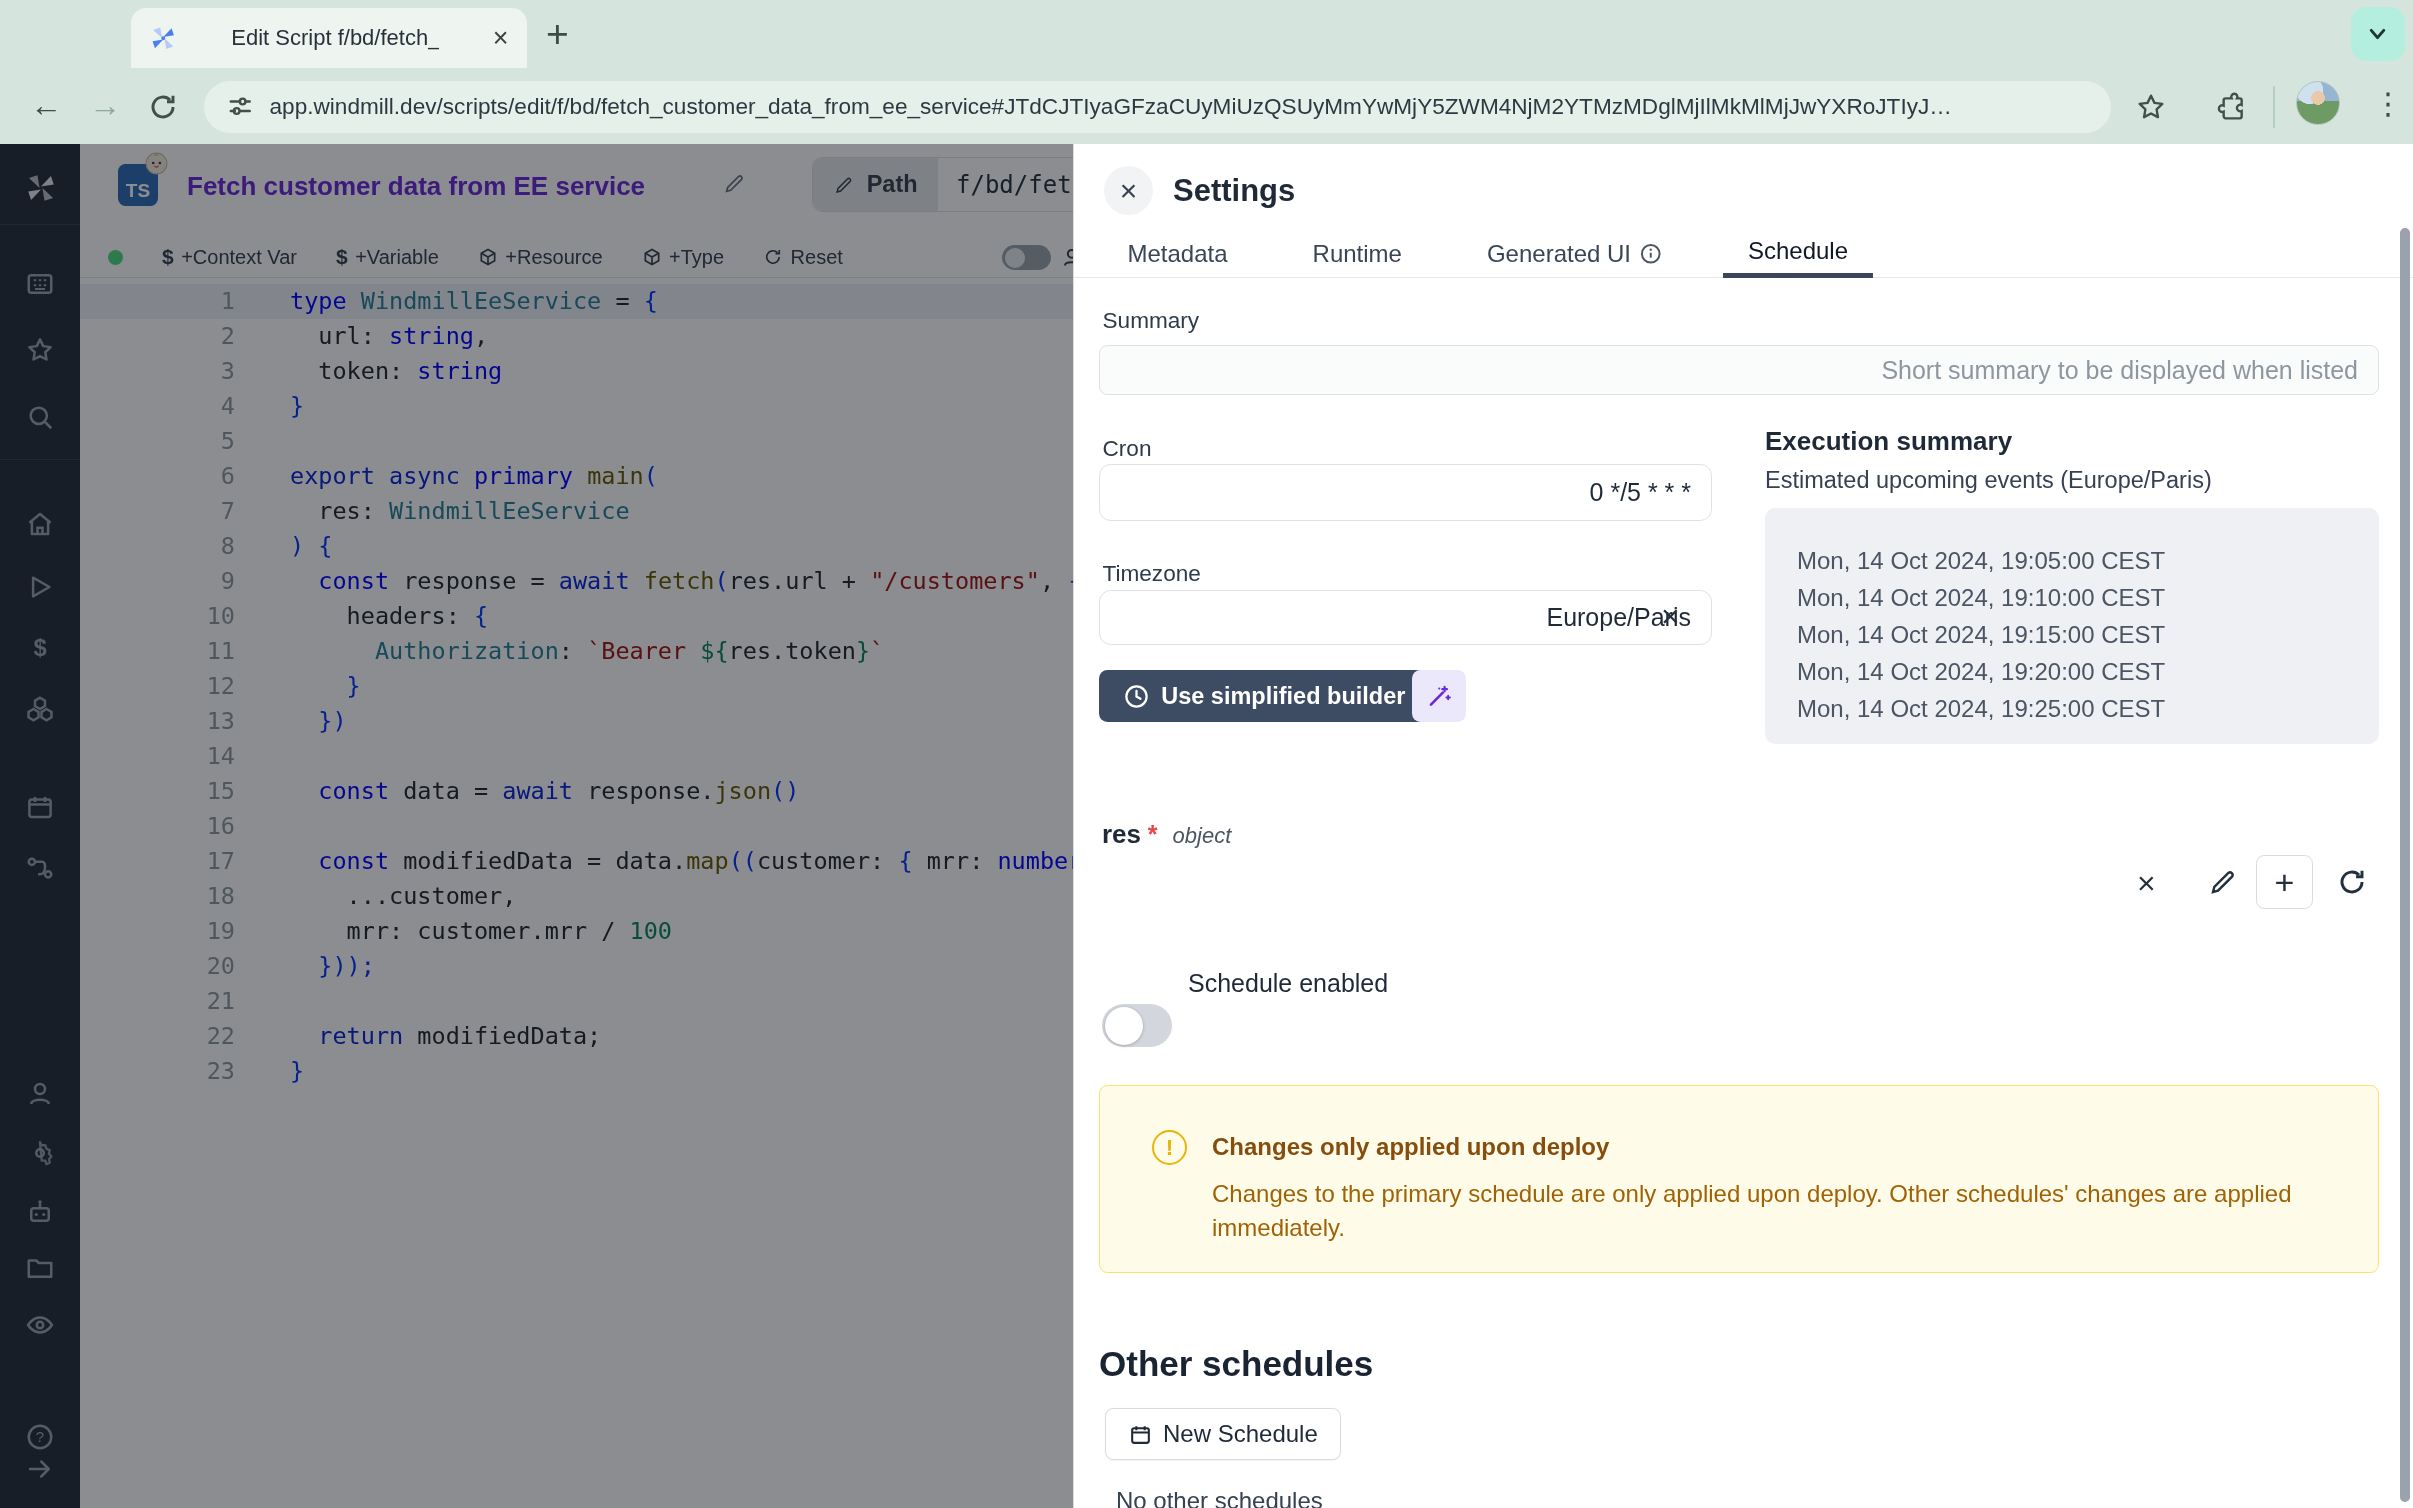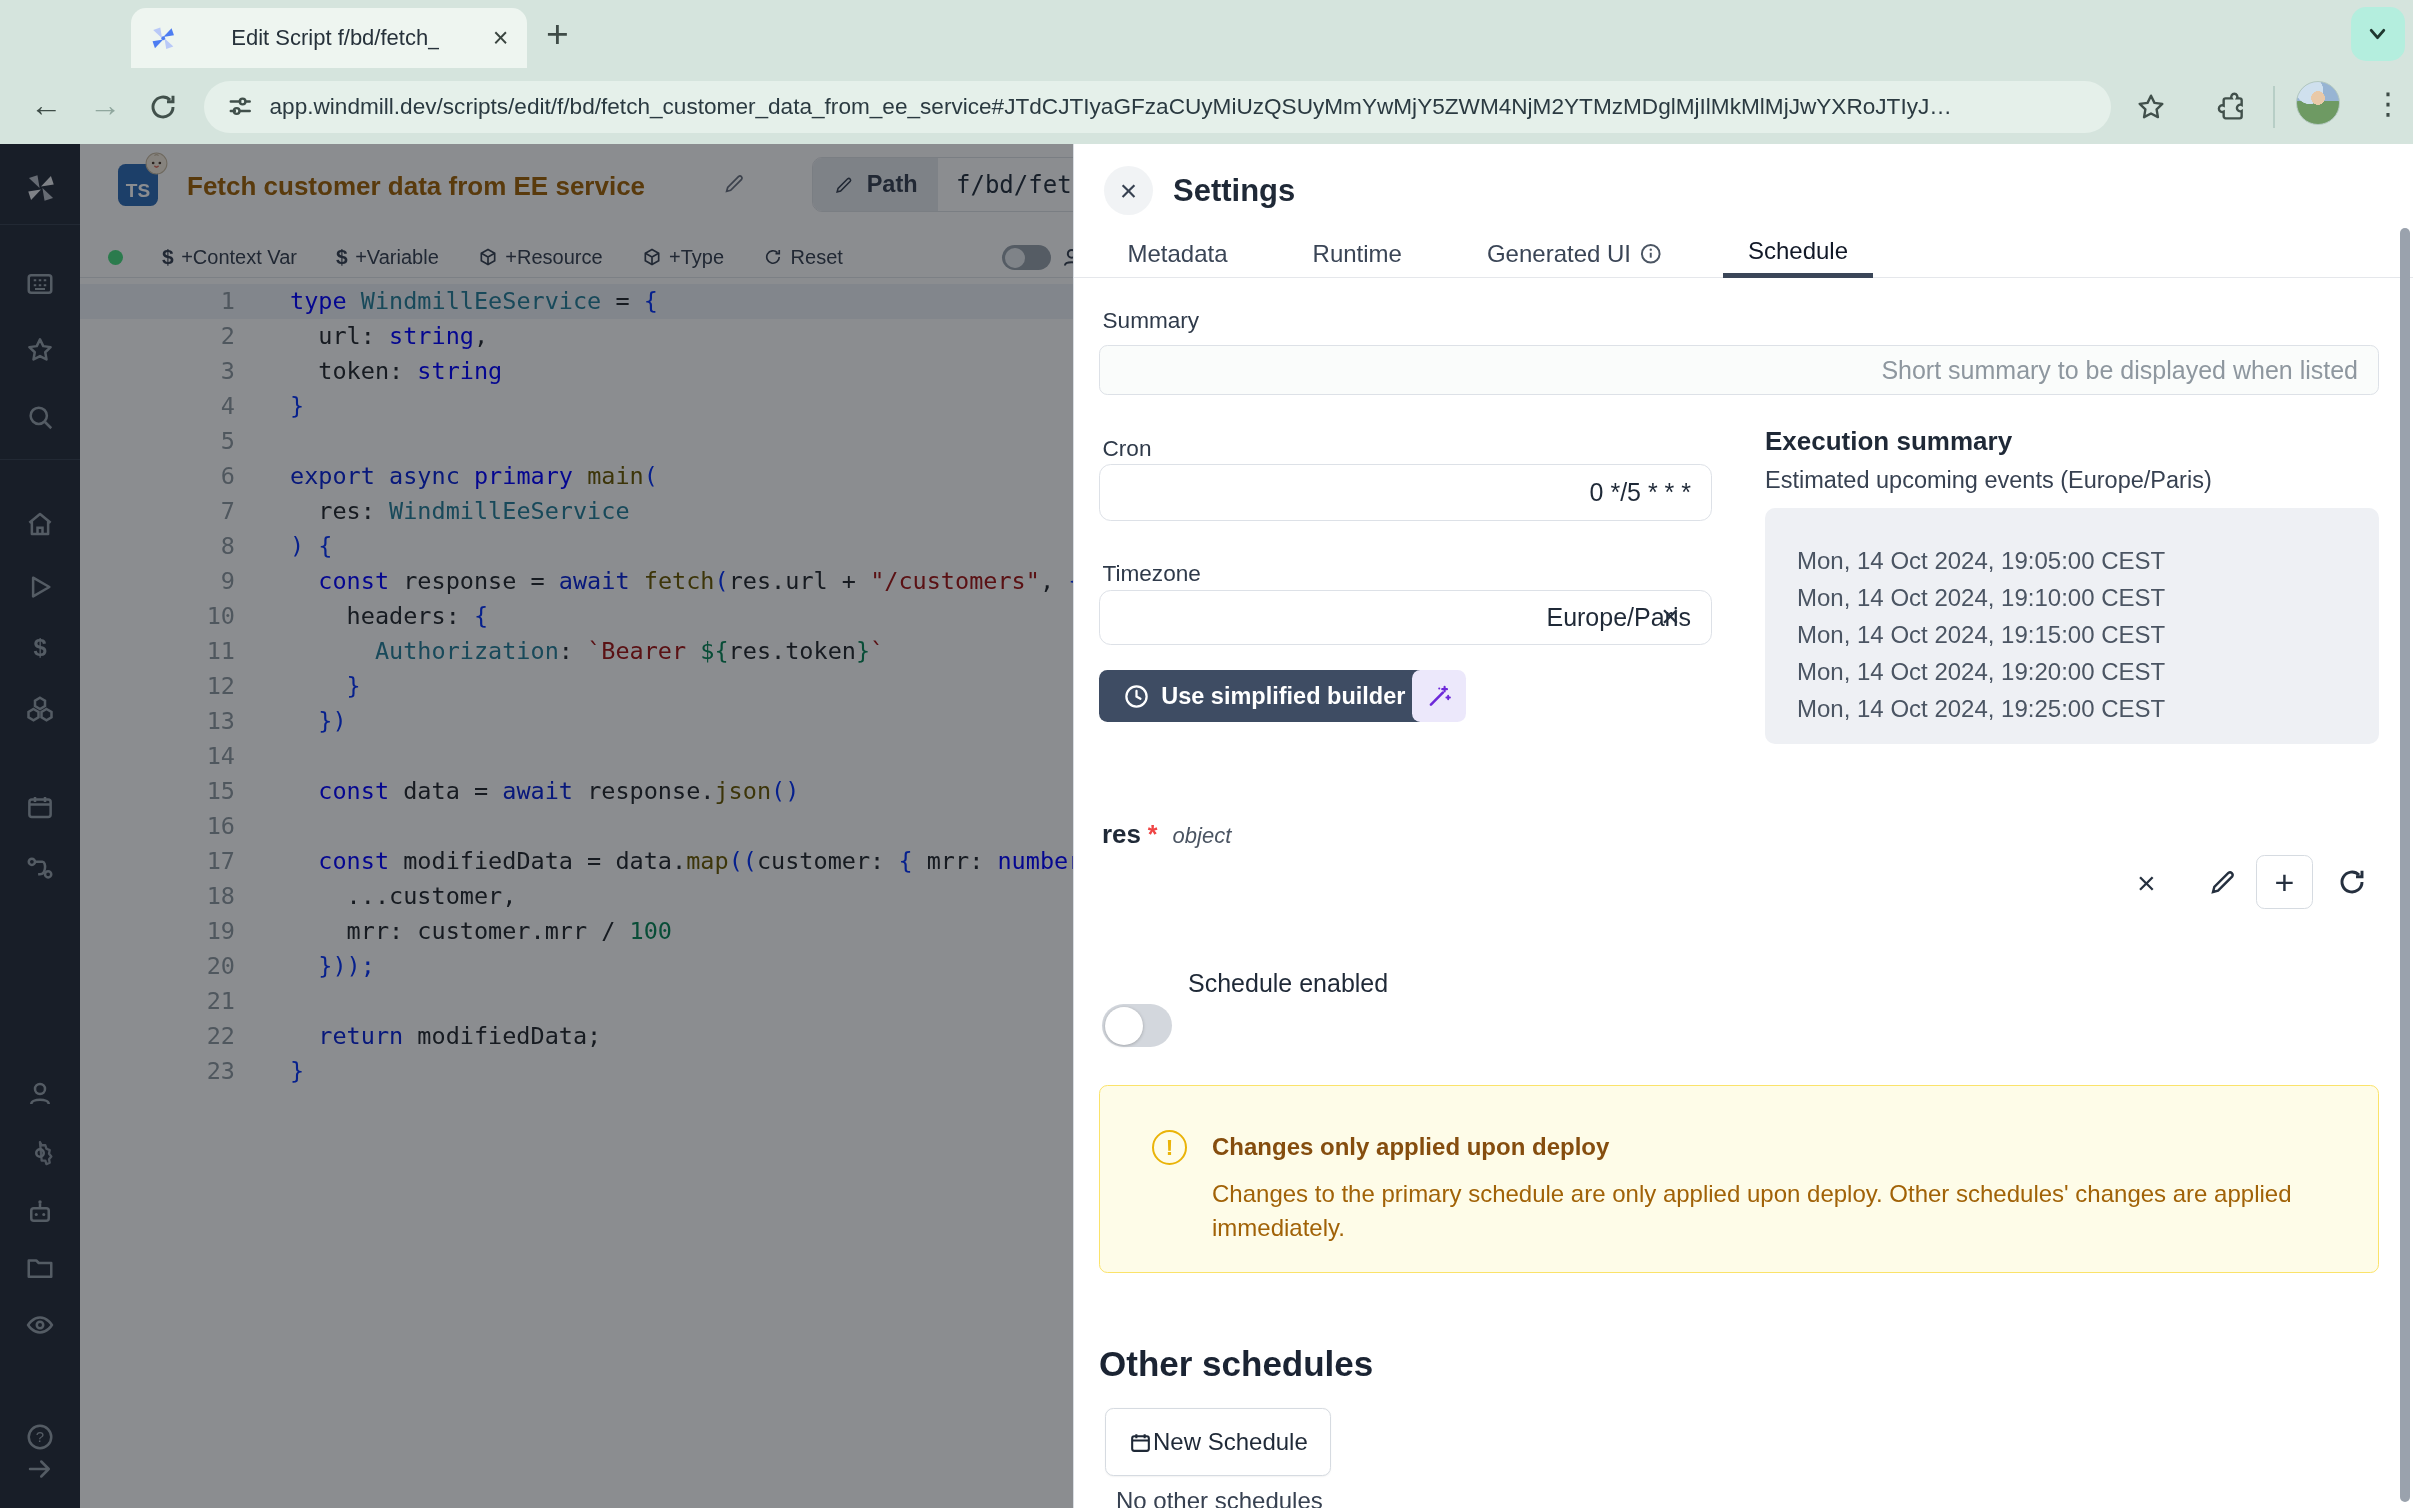--- a/index.html
+++ b/index.html
@@ -38,21 +38,21 @@
   .side { position:absolute; left:0; top:0; width:80px; height:1364px; background:#272e3b; }
   .side .sico { position:absolute; left:25px; width:30px; height:30px; color:#98a2ad; }
   .side .sdiv { position:absolute; left:0; width:80px; height:0.8px; background:#3a4251; }
   .main { position:absolute; left:80px; top:0; width:2334px; height:1364px; background:#fff; overflow:hidden; }
 
   .ed-header { position:relative; height:93px; }
   .ts-badge { position:absolute; left:38px; top:20px; width:40px; height:42px; background:#2f6cb5;
               border-radius:7.5px; color:#fff; font-weight:700; font-size:19px;
               display:flex; align-items:flex-end; justify-content:center; padding-bottom:4.2px; }
   .ts-emoji { position:absolute; left:64px; top:6.7px; width:25px; height:25px; }
-  .ed-title { position:absolute; left:107px; top:27px; font-size:26px; font-weight:600; color:#a16207; }
+  .ed-title { position:absolute; left:107px; top:27px; font-size:26px; font-weight:600; color:#6d28d9; }
   .ed-pencil { position:absolute; left:642px; top:27px; width:25px; height:25px; color:#6b7280; }
   .path-chip { position:absolute; left:732px; top:13.4px; height:55px; width:394px; border:1.7px solid #dfe2e7;
                border-radius:10px; display:flex; overflow:hidden; }
   .path-left { background:#e7eaee; display:flex; align-items:center; gap:11.7px; padding:0 20px; }
   .path-label { font-size:23.5px; font-weight:700; color:#374151; }
   .path-right { background:#fff; display:flex; align-items:center; padding:0 18.4px;
                 font-family:"DejaVu Sans Mono", monospace; font-size:24px; color:#24303e; white-space:nowrap; }
 
   .ed-toolbar { position:relative; height:41px; border-bottom:0.8px solid #e3e6ea;
                 display:flex; align-items:center; padding-left:28px; gap:39px; }
@@ -122,22 +122,22 @@
 
   .warn { position:absolute; left:25px; top:941px; width:1280px; height:188px; background:#fefce8;
           border:1.7px solid #fbe36a; border-radius:8.4px; }
   .warn-ico { position:absolute; left:52px; top:44px; width:35px; height:35px; border:2.5px solid #eab308;
               border-radius:50%; color:#eab308; font-size:22.6px; font-weight:700;
               display:flex; align-items:center; justify-content:center; }
   .warn-title { position:absolute; left:112px; top:47px; font-size:24px; font-weight:700; color:#854d0e; }
   .warn-body { position:absolute; left:112px; top:91px; width:1140px; font-size:24px; line-height:34px; color:#a16207; }
 
   .oth-head { position:absolute; left:25px; top:1200px; font-size:35px; font-weight:700; color:#1b2433; }
-  .btn-new { position:absolute; left:31px; top:1264px; height:68px; border:1.7px solid #d6dbe1; border-radius:8.4px;
-             background:#fff; display:flex; align-items:center; gap:0; padding:0 22px;
+  .btn-new { position:absolute; left:31px; top:1264px; height:52px; border:1.7px solid #d6dbe1; border-radius:8.4px;
+             background:#fff; display:flex; align-items:center; gap:10px; padding:0 22px;
              font-size:24px; font-weight:500; color:#1f2937; box-shadow:0 0.8px 1.7px rgba(0,0,0,.05); }
   .oth-empty { position:absolute; left:42px; top:1343px; font-size:24px; color:#374151; }
 
   .dw-scroll { position:absolute; left:1326px; top:84px; width:10px; height:1274px; border-radius:5px; background:#9aa2ad; }
 </style>
 </head>
 <body>
 
 <div class="chrome">
   <div class="tabbar">

